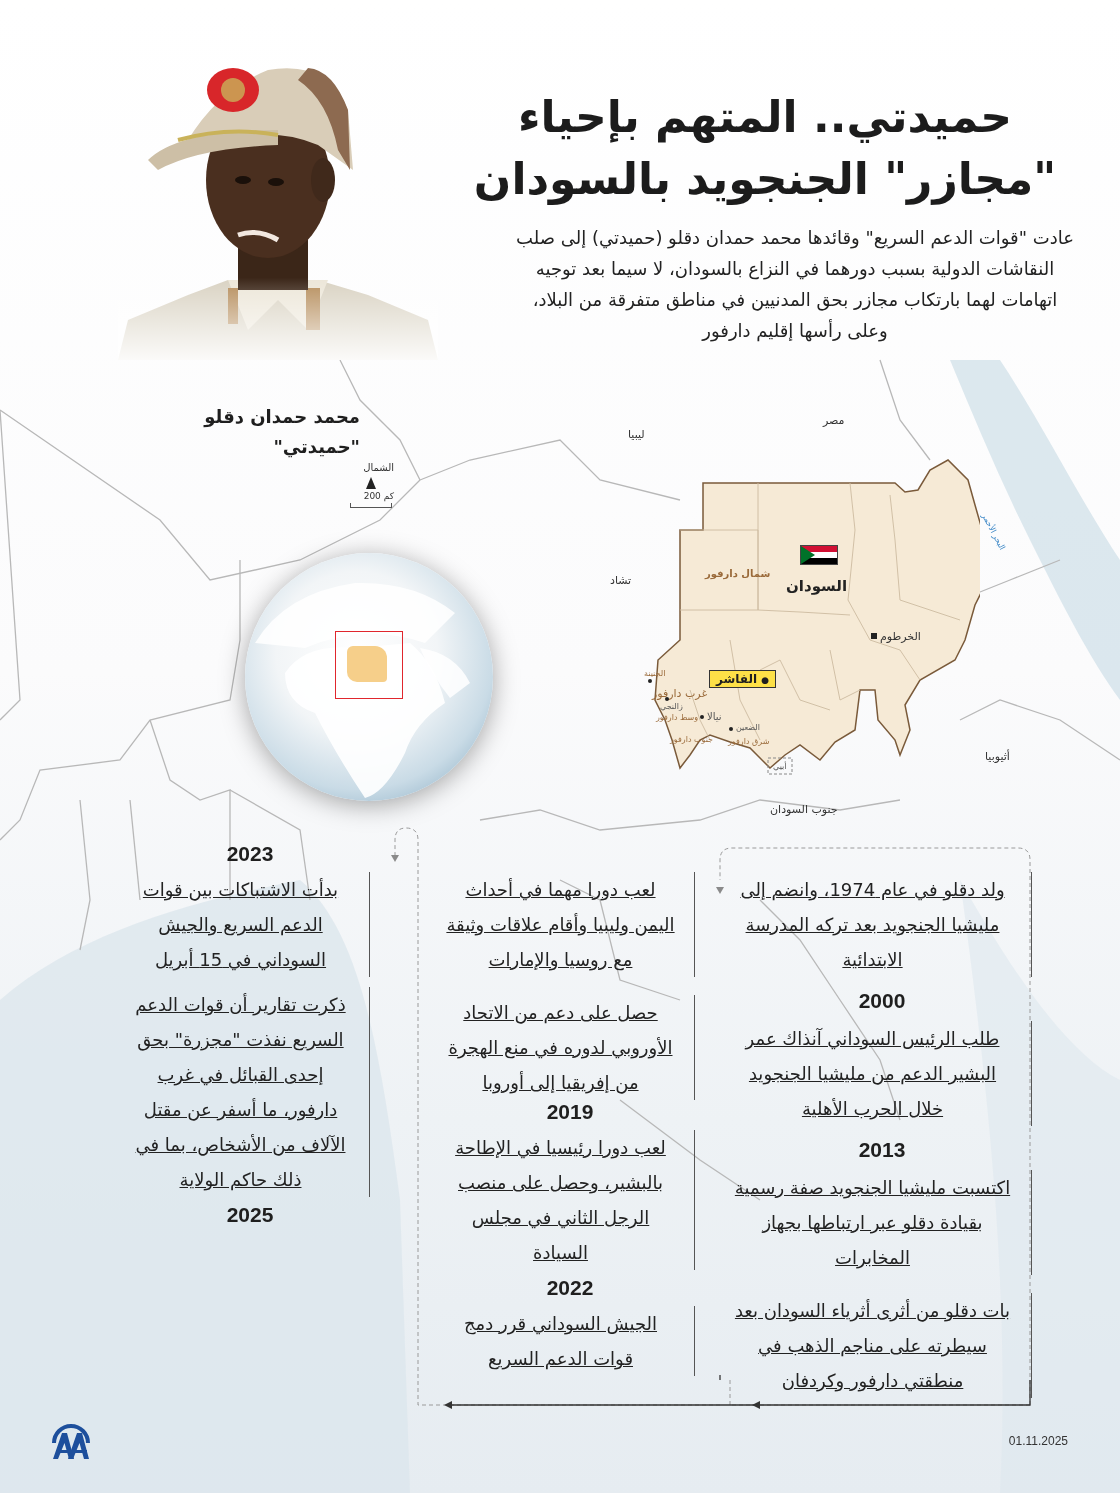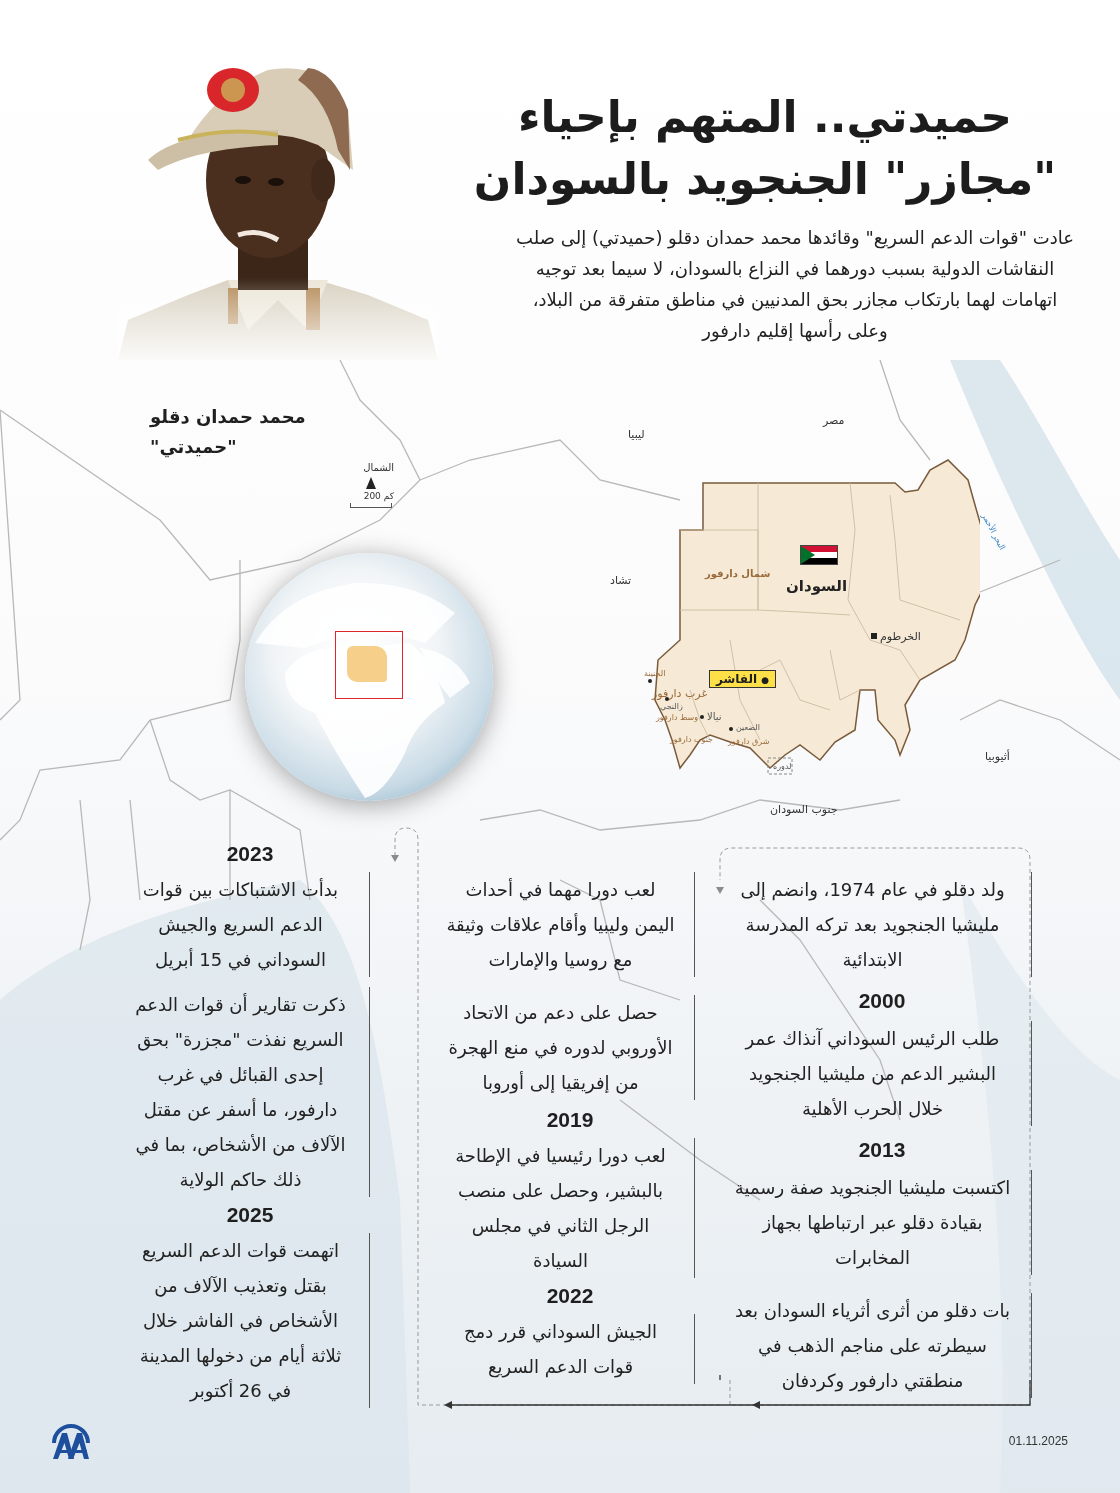--- a/index.html
+++ b/index.html
@@ -40,21 +40,21 @@
     .flag .r { height:6px; background:#d21034; }
     .flag .w { height:6px; background:#ffffff; }
     .flag .b { height:6px; background:#000; }
     .flag .tri { position:absolute; left:0; top:0; width:0; height:0; border-top:9px solid transparent; border-bottom:9px solid transparent; border-left:14px solid #007229; }
     .fasher-box { left:709px; top:670px; padding:1px 6px; border:1.5px solid #333; background:#fde047; font-size:12px; font-weight:bold; }
     .dot { width:4px; height:4px; border-radius:50%; background:#222; }
     .sq { width:6px; height:6px; background:#222; }
 
     
     .year { font-size:21px; font-weight:bold; color:#1f1f1f; font-family:"Liberation Sans", sans-serif; }
-    .entry { font-size:18px; line-height:35px; color:#222; padding-right:18px; border-right:1.5px solid #555; }
+    .entry { font-size:18px; line-height:35px; color:#222; padding-right:18px; border-right:1.5px solid #555;text-decoration:underline; }
     .footer-date { right:52px; top:1434px; font-size:12px; color:#333; font-family:"Liberation Sans", sans-serif; }
     .logo { left:50px; top:1421px; width:42px; height:40px; }
   </style>
 </head>
 <body>
 
 <svg class="bg" width="1120" height="1493" viewBox="0 0 1120 1493">
 
   <path d="M0 1000 C 80 930, 200 900, 300 880 C 360 930, 380 1050, 400 1200 L 410 1493 L 0 1493 Z" fill="#dbe6ec" opacity="0.75"></path>
   <path d="M960 880 C 1000 950, 1060 1050, 1120 1080 L 1120 1493 L 1000 1493 C 1010 1300, 990 1100, 960 880 Z" fill="#dde7ee" opacity="0.6"></path>
@@ -111,21 +111,21 @@
     <rect x="0" y="0" width="320" height="330" fill="url(#fadeB)"></rect>
   </svg>
 </div>
 
 <div class="abs title rtl">
   <div>حميدتي.. المتهم بإحياء</div>
   <div>"مجازر" الجنجويد بالسودان</div>
 </div>
 <div class="abs intro rtl">عادت "قوات الدعم السريع" وقائدها محمد حمدان دقلو (حميدتي) إلى صلب النقاشات الدولية بسبب دورهما في النزاع بالسودان، لا سيما بعد توجيه اتهامات لهما بارتكاب مجازر بحق المدنيين في مناطق متفرقة من البلاد، وعلى رأسها إقليم دارفور</div>
 
-<div class="abs person-name rtl" style="text-align:left">
+<div class="abs person-name rtl" style="text-align:right">
   <div>محمد حمدان دقلو</div>
   <div>"حميدتي"</div>
 </div>
 
 <div class="abs compass">
   <div>الشمال</div>
   <div class="arrow"></div>
   <div style="font-size:9px">200 كم</div>
   <div class="scale-bar"></div>
 </div>
@@ -186,21 +186,21 @@
 <div class="abs region-label" style="left:652px; top:687px; font-size:11px">غرب دارفور</div>
 <div class="abs dot" style="left:665px; top:697px"></div>
 <div class="abs region-label" style="left:660px; top:702px; font-size:8px; color:#555">زالنجي</div>
 <div class="abs region-label" style="left:656px; top:713px; font-size:8px">وسط دارفور</div>
 <div class="abs dot" style="left:700px; top:715px"></div>
 <div class="abs region-label" style="left:707px; top:711px; font-size:10px; color:#555">نيالا</div>
 <div class="abs region-label" style="left:670px; top:735px; font-size:8px">جنوب دارفور</div>
 <div class="abs dot" style="left:729px; top:727px"></div>
 <div class="abs region-label" style="left:736px; top:723px; font-size:8px; color:#555">الضعين</div>
 <div class="abs region-label" style="left:728px; top:737px; font-size:8px">شرق دارفور</div>
-<div class="abs region-label" style="left:773px; top:762px; font-size:8px; color:#555">لدوره</div>
+<div class="abs region-label" style="left:773px; top:762px; font-size:8px; color:#555">أبيي</div>
 
 <svg class="abs" style="left:0; top:0" width="1120" height="1493">
   <g fill="none" stroke="#9a9a9a" stroke-width="1" stroke-dasharray="4,3">
     <path d="M1030 1405 L 1030 860 Q 1030 848 1018 848 L 732 848 Q 720 848 720 860 L 720 880"></path>
     <path d="M1030 1405 L 730 1405"></path>
     <path d="M720 1405 L 418 1405 L 418 840 Q 418 828 406 828 L 406 828 Q 395 828 395 840 L 395 855"></path>
     <path d="M730 1405 L 730 1380"></path>
   </g>
   <g stroke="#333" stroke-width="1.3" fill="none">
     <path d="M1030 1380 L 1030 1405 L 450 1405"></path>
@@ -216,33 +216,32 @@
   <div class="entry" style="margin-bottom:12px">ولد دقلو في عام 1974، وانضم إلى مليشيا الجنجويد بعد تركه المدرسة الابتدائية</div>
   <div class="year" style="margin:0 0 8px 0">2000</div>
   <div class="entry" style="margin-bottom:12px">طلب الرئيس السوداني آنذاك عمر البشير الدعم من مليشيا الجنجويد خلال الحرب الأهلية</div>
   <div class="year" style="margin:0 0 8px 0">2013</div>
   <div class="entry" style="margin-bottom:18px">اكتسبت مليشيا الجنجويد صفة رسمية بقيادة دقلو عبر ارتباطها بجهاز المخابرات</div>
   <div class="entry">بات دقلو من أثرى أثرياء السودان بعد سيطرته على مناجم الذهب في منطقتي دارفور وكردفان</div>
 </div>
 
 <div class="abs rtl" style="right:425px; top:872px; width:250px">
   <div class="entry" style="margin-bottom:18px">لعب دورا مهما في أحداث اليمن وليبيا وأقام علاقات وثيقة مع روسيا والإمارات</div>
-  <div class="entry" style="margin-bottom:8px">حصل على دعم من الاتحاد الأوروبي لدوره في منع الهجرة من إفريقيا إلى أوروبا</div>
+  <div class="entry" style="margin-bottom:0">حصل على دعم من الاتحاد الأوروبي لدوره في منع الهجرة من إفريقيا إلى أوروبا</div>
   <div class="year" style="margin:0 0 6px 0">2019</div>
   <div class="entry" style="margin-bottom:6px">لعب دورا رئيسيا في الإطاحة بالبشير، وحصل على منصب الرجل الثاني في مجلس السيادة</div>
   <div class="year" style="margin:0 0 6px 0">2022</div>
   <div class="entry">الجيش السوداني قرر دمج قوات الدعم السريع</div>
 </div>
 
 <div class="abs rtl" style="right:750px; top:842px; width:240px">
   <div class="year" style="margin:0 0 6px 0">2023</div>
   <div class="entry" style="margin-bottom:10px">بدأت الاشتباكات بين قوات الدعم السريع والجيش السوداني في 15 أبريل</div>
   <div class="entry" style="margin-bottom:6px">ذكرت تقارير أن قوات الدعم السريع نفذت "مجزرة" بحق إحدى القبائل في غرب دارفور، ما أسفر عن مقتل الآلاف من الأشخاص، بما في ذلك حاكم الولاية</div>
   <div class="year" style="margin:0 0 6px 0">2025</div>
-  <div class="entry">اتهمت قوات الدعم السريع بقتل وتعذيب الآلاف من الأشخاص في الفاشر خلال ثلاثة أيام من دخولها المدينة في 26 أكتوبر</div>
 </div>
 
 <div class="abs logo">
   <svg width="42" height="40" viewBox="0 0 42 40">
     <path d="M4 22 A17 17 0 0 1 38 22" fill="none" stroke="#1d4f9c" stroke-width="4"></path>
     <path d="M3 38 L 12 12 L 17 12 L 24 38 L 19 38 L 14.5 22 L 8 38 Z" fill="#1d4f9c"></path>
     <path d="M18 38 L 27 12 L 32 12 L 39 38 L 34 38 L 29.5 22 L 23 38 Z" fill="#1d4f9c"></path>
     <rect x="7" y="29" width="30" height="3" fill="#1d4f9c"></rect>
   </svg>
 </div>

